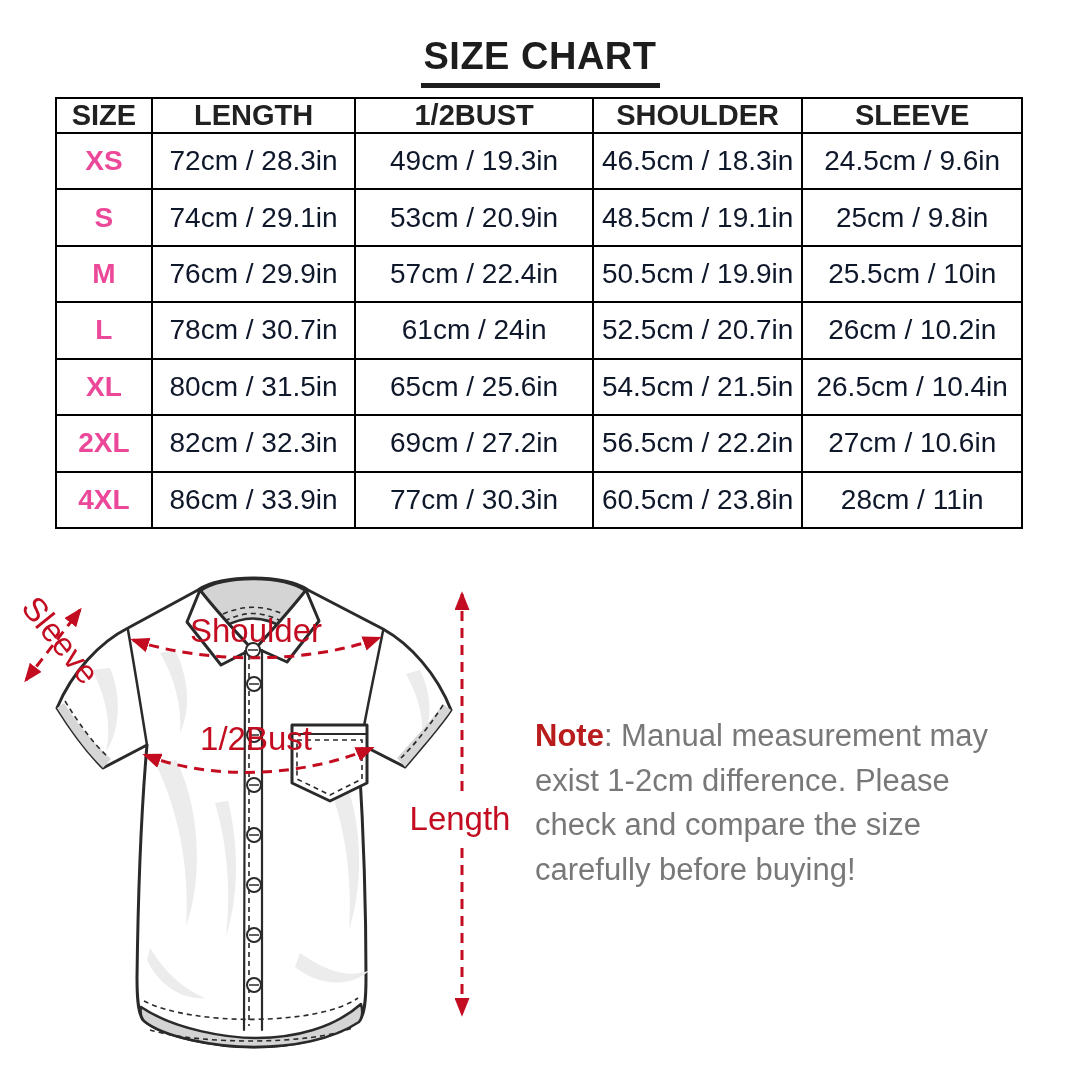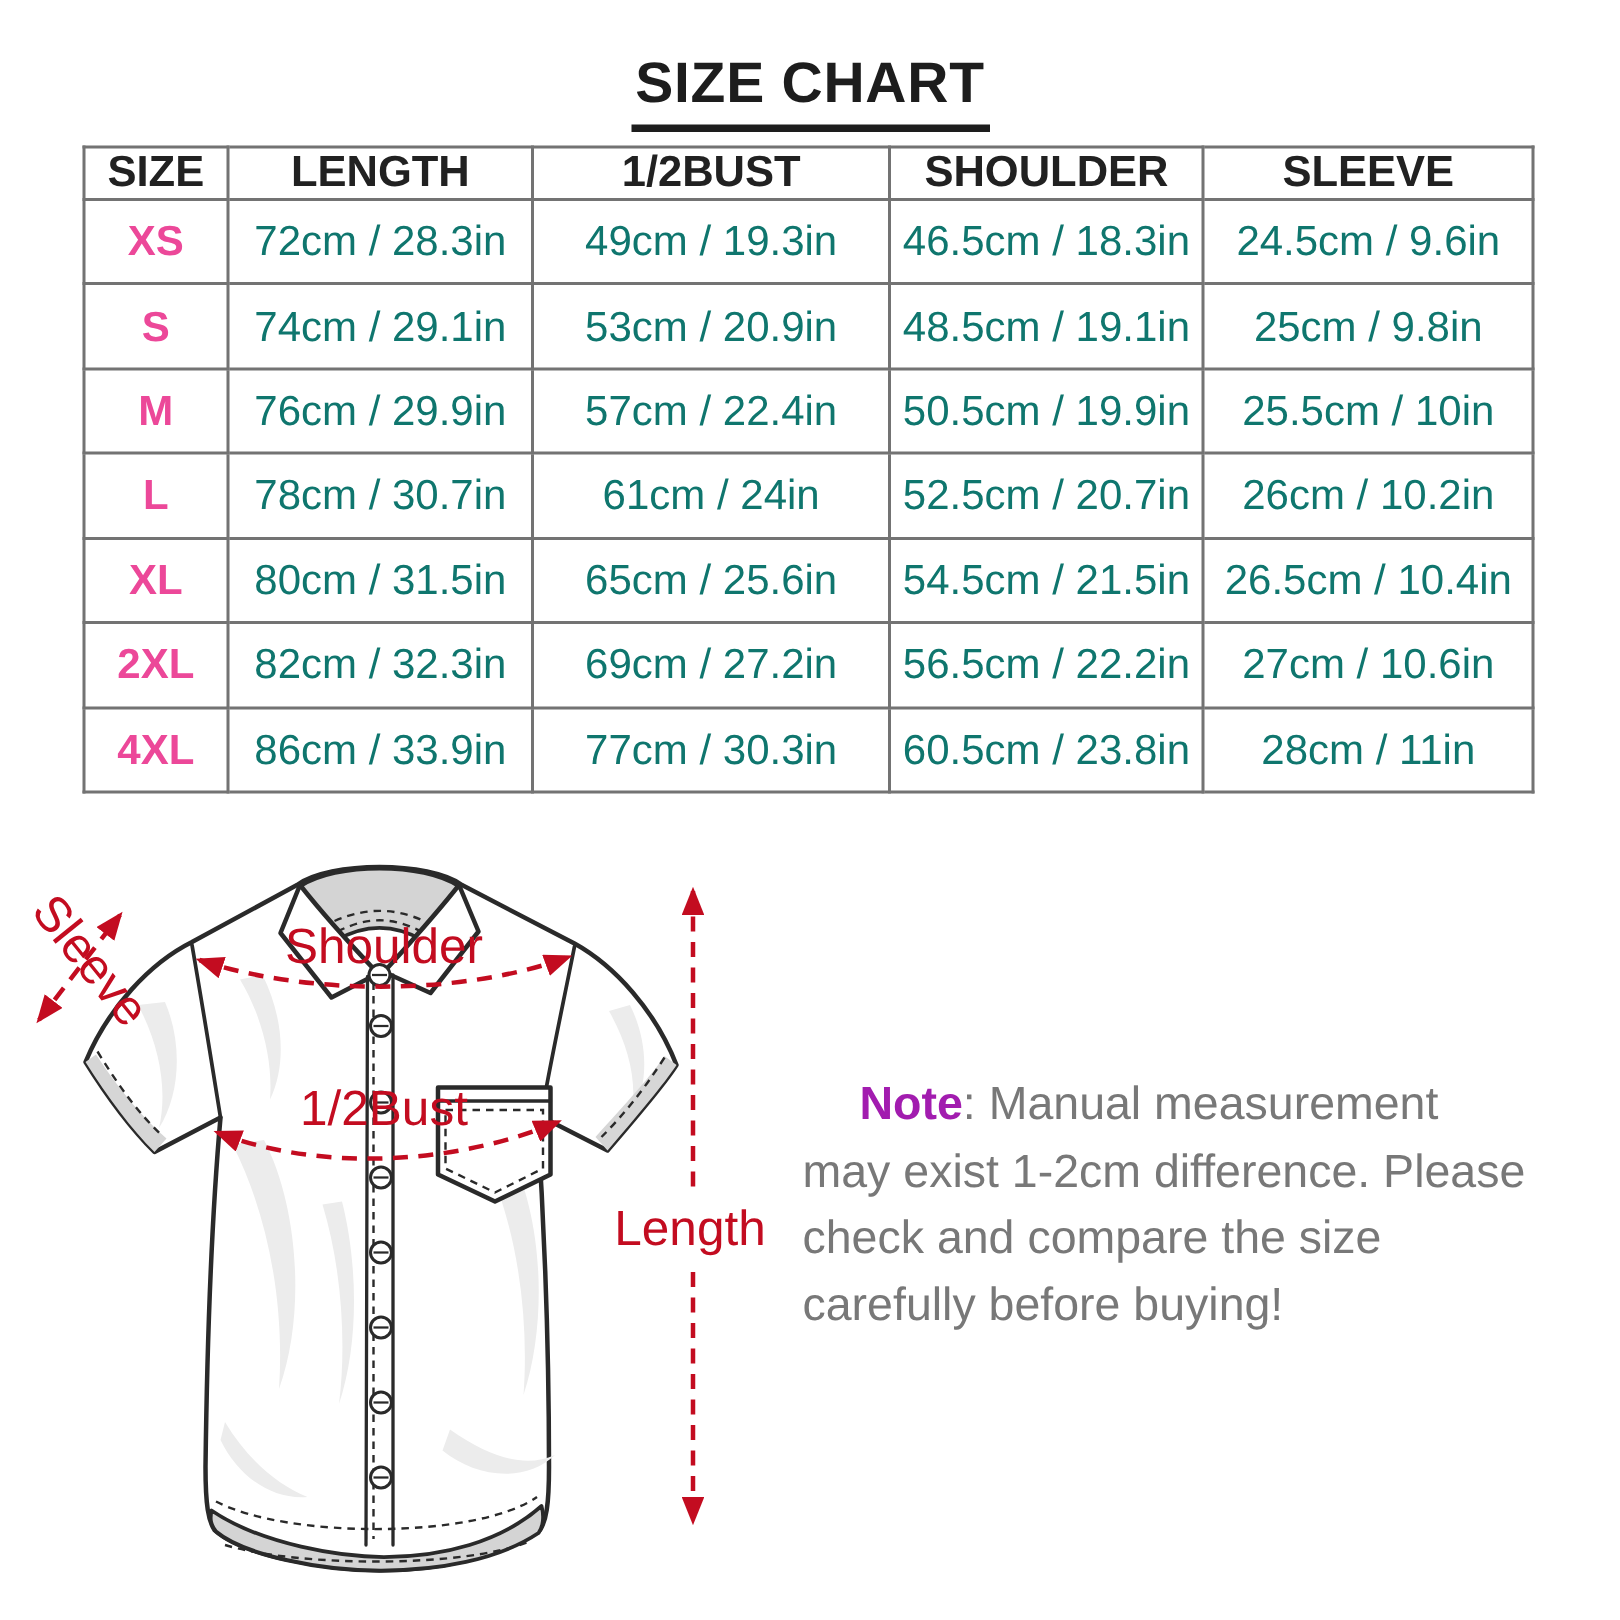--- a/index.html
+++ b/index.html
@@ -33,40 +33,40 @@
   
   .size-table {
     position: absolute;
     left: 55px; top: 97px;
     width: 968px; height: 432px;
     border-collapse: collapse;
     table-layout: fixed;
     text-align: center;
   }
   .size-table th, .size-table td {
-    border: 2px solid #737373;
+    border: 2px solid #000000;
     padding: 0;
     vertical-align: middle;
     white-space: nowrap;
     overflow: hidden;
   }
   .size-table th {
     font-size: 29px;
     font-weight: bold;
     color: #212121;
   }
   .size-table td.size-cell {
     font-size: 28px;
     font-weight: bold;
     color: #ec4899;
   }
   .size-table td.val-cell {
     font-size: 28px;
     font-weight: normal;
-    color: #0f766e;
+    color: #0f172a;
   }
 
   
   .shirt {
     position: absolute;
     left: 0; top: 558px;
   }
   .outline  { fill: #ffffff; stroke: #2a2a2a; stroke-width: 3; stroke-linejoin: round; }
   .seam     { fill: none; stroke: #2a2a2a; stroke-width: 2.5; stroke-linecap: round; }
   .thinline { fill: none; stroke: #2a2a2a; stroke-width: 2.2; stroke-linecap: round; }
@@ -91,21 +91,21 @@
 
   
   .note {
     position: absolute;
     left: 535px; top: 714px;
     width: 485px;
     font-size: 31px;
     line-height: 1.44;
     color: #787878;
   }
-  .note-label { font-weight: bold; color: #a21caf; margin-left: 38px; }
+  .note-label { font-weight: bold; color: #b91c1c; }
 </style>
 </head>
 <body>
 
 <div class="canvas">
 
   <div class="title-wrap">
     <h1 class="title">SIZE CHART</h1>
   </div>
 

